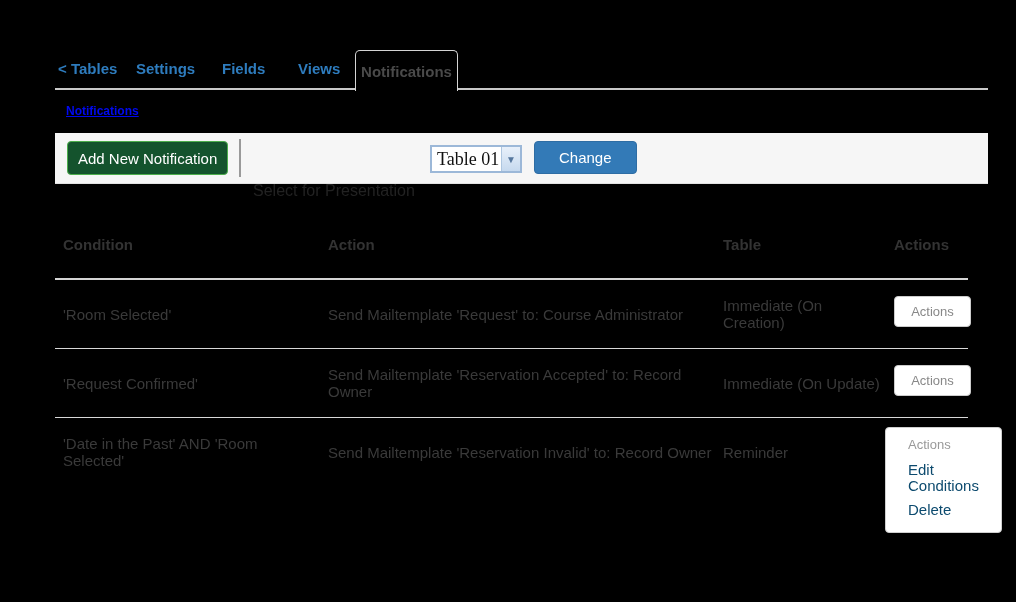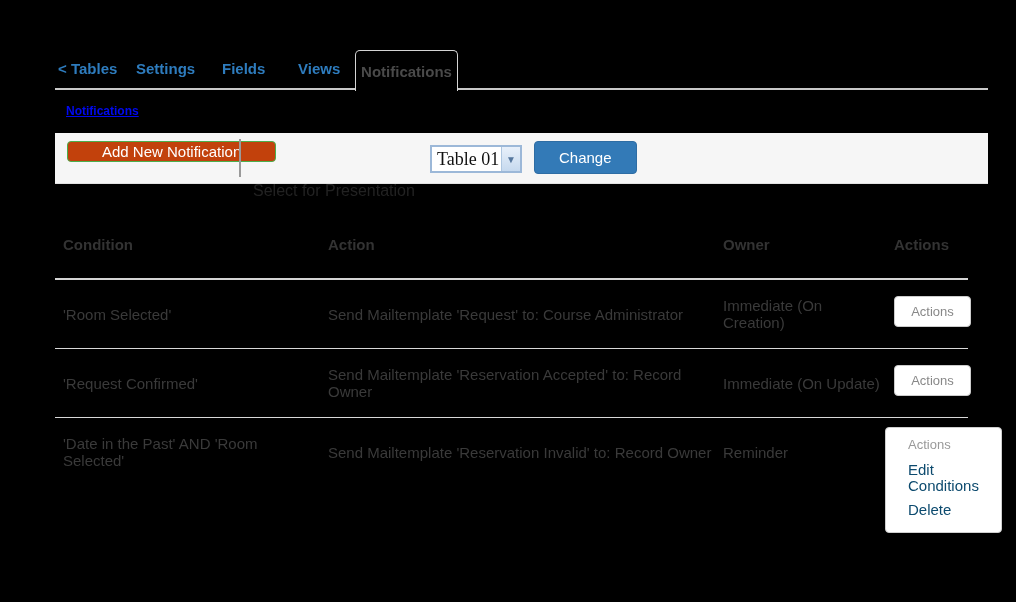--- a/index.html
+++ b/index.html
@@ -66,23 +66,23 @@
   .toolbar {
     position: absolute;
     left: 55px; top: 133px;
     width: 933px; height: 50px;
     background: #f6f6f6;
     border-bottom: 1px solid #e2e2e2;
   }
   .btn-add {
     position: absolute;
     left: 12px; top: 8px;
-    height: 21px;
-    padding: 0 34px;
-    background: #c2410c;
+    height: 34px;
+    padding: 0 10px;
+    background: #14532d;
     border: 1px solid #4cae4c;
     border-radius: 4px;
     color: #ffffff;
     font-size: 15px;
     font-family: "Liberation Sans", sans-serif;
     cursor: pointer;
   }
   .toolbar-divider {
     position: absolute;
     left: 184px; top: 6px;
@@ -240,21 +240,21 @@
   <colgroup>
     <col class="c-cond">
       <col class="c-act">
       <col class="c-type">
       <col class="c-btns">
   </colgroup>
   <thead>
     <tr>
       <th>Condition</th>
       <th>Action</th>
-      <th>Owner</th>
+      <th>Table</th>
       <th>Actions</th>
     </tr>
   </thead>
   <tbody>
     <tr>
       <td>'Room Selected'</td>
       <td>Send Mailtemplate 'Request' to: Course Administrator</td>
       <td>Immediate (On Creation)</td>
       <td><button class="btn-actions">Actions</button></td>
     </tr>

